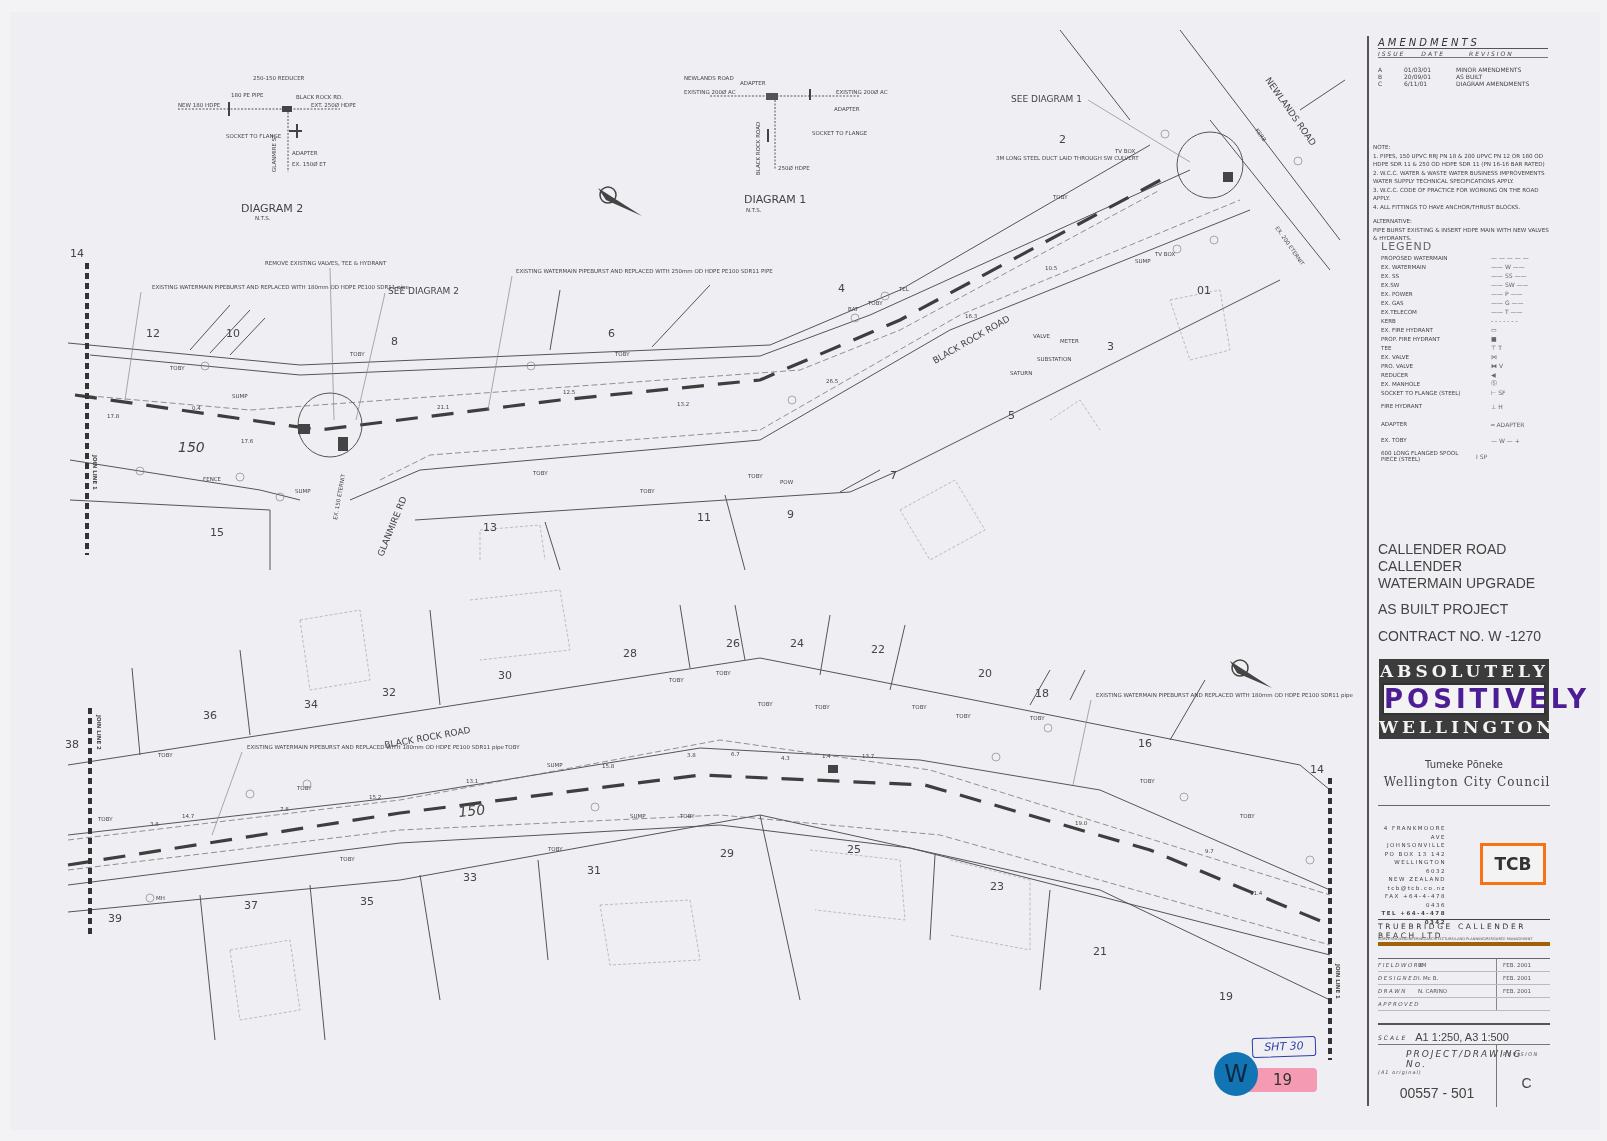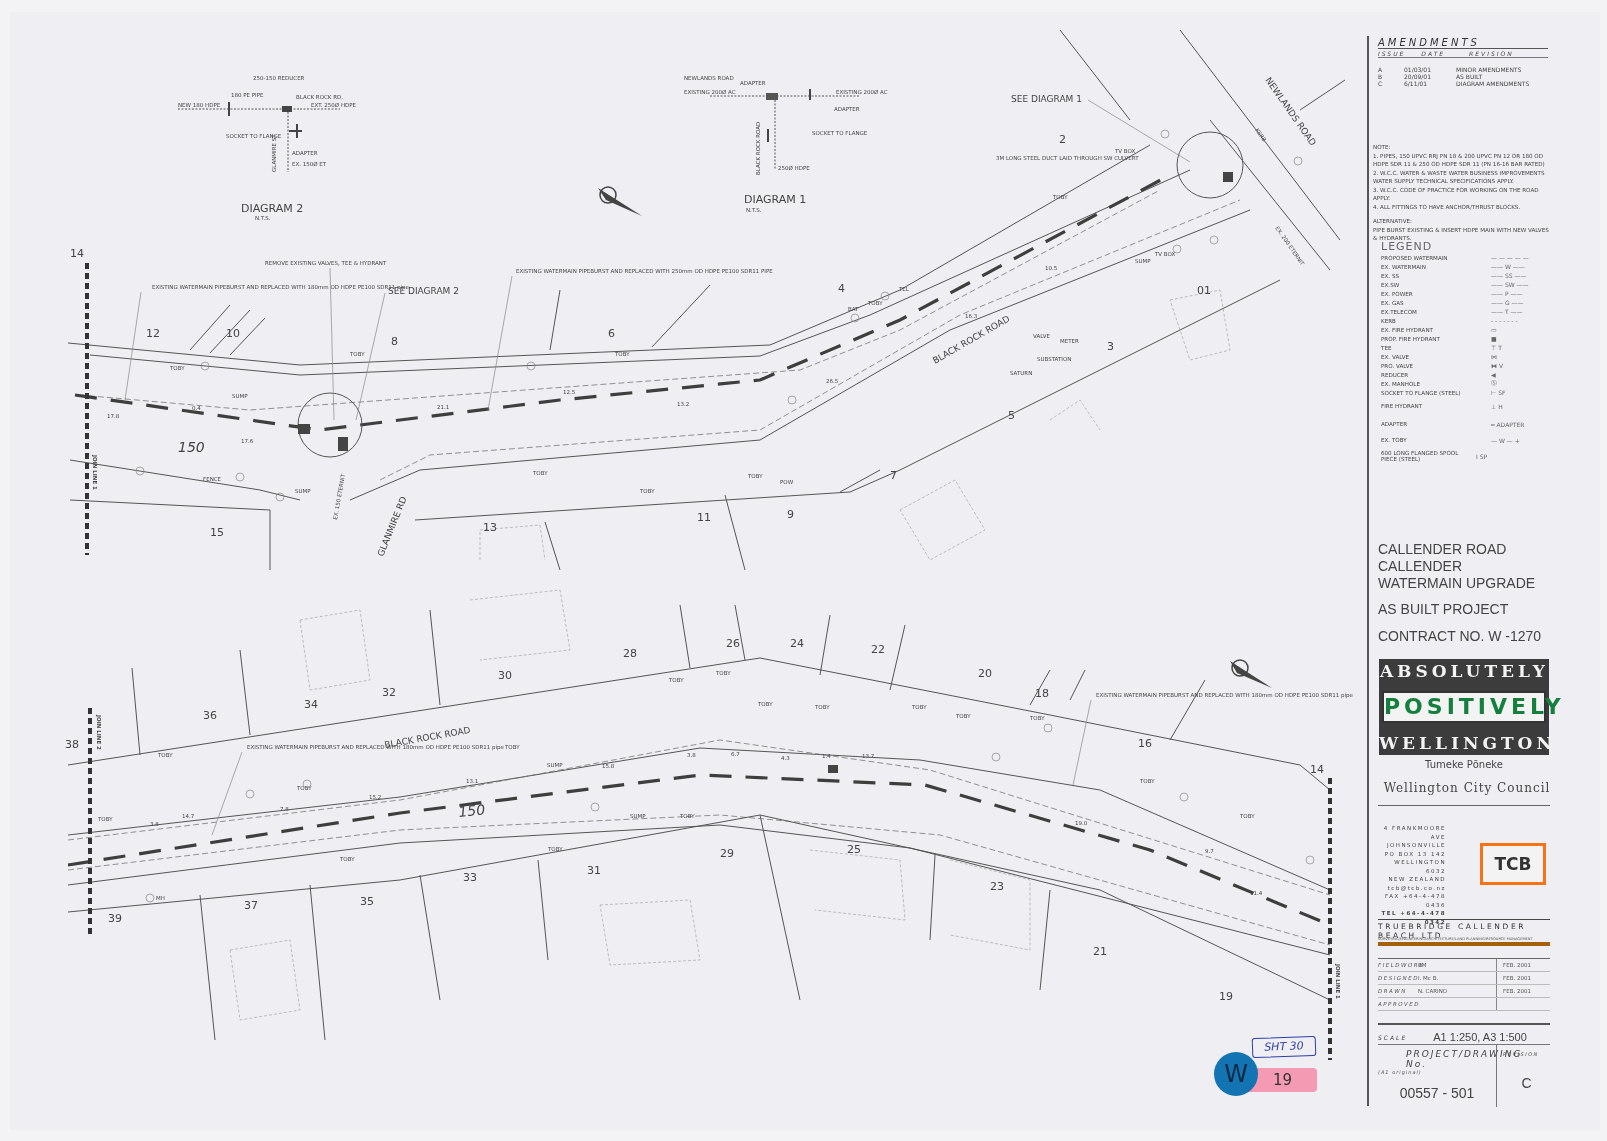--- a/index.html
+++ b/index.html
@@ -14,33 +14,33 @@
   .amend-row span:nth-child(1){width:12px}
   .amend-row span:nth-child(2){width:38px}
   .note{font-size:5.6px;color:#444;line-height:8.5px;width:180px;}
   .legend-title{font-size:11px;color:#666;letter-spacing:1px;}
   .leg-row{font-size:5.6px;color:#444;height:9px;display:flex;align-items:center;width:180px;}
   .leg-row .lbl{width:110px;}
   .leg-row .sym{flex:1;font-size:6px;color:#666;}
   .title-big{font-family:"Liberation Sans",sans-serif;font-size:14px;color:#444;line-height:17px;}
   .apw{background:#3c3c3c;color:#f3f3f3;width:170px;font-family:"DejaVu Serif",serif;font-weight:bold;text-align:right;}
   .apw .l1,.apw .l3{font-size:17px;letter-spacing:4px;line-height:24px;}
-  .apw .l2{background:#f3f3f3;color:#15803d;font-family:"DejaVu Sans",sans-serif;font-size:22px;letter-spacing:4px;line-height:28px;margin:8px 3px;border:2px solid #333;}
+  .apw .l2{background:#f3f3f3;color:#4c1d95;font-family:"DejaVu Sans",sans-serif;font-size:26px;letter-spacing:4px;line-height:28px;margin:0 3px;border:2px solid #333;}
   .tumeke{font-size:10px;color:#444;text-align:center;width:170px;}
   .wcc{font-family:"DejaVu Serif",serif;font-size:12px;color:#444;text-align:center;width:190px;letter-spacing:1px;}
   .addr{font-size:5.5px;letter-spacing:1.5px;color:#444;text-align:right;width:68px;line-height:8.5px;}
   .firm{font-size:7.5px;letter-spacing:2.6px;color:#333;border-top:1px solid #444;border-bottom:4px solid #a16207;width:172px;padding:2px 0;}
   .firm-sub{font-size:3.6px;color:#555;width:172px;}
   .sig-tbl{width:172px;border-top:1px solid #666;}
   .sig-row{display:flex;font-size:5.5px;color:#555;height:12px;align-items:center;border-bottom:1px solid #bbb;}
   .sig-row .k{width:40px;font-style:italic;letter-spacing:1.5px;}
   .sig-row .v{width:78px;}
   .sig-row .d{border-left:1px solid #888;padding-left:6px;height:12px;line-height:12px;}
   .scale{font-size:6px;letter-spacing:2px;font-style:italic;color:#444;display:flex;align-items:center;width:172px;border-top:2px solid #555;padding-top:6px;}
-  .scale .v{font-family:"Liberation Sans",sans-serif;font-size:11px;letter-spacing:0;font-style:normal;margin-left:26px;color:#444;}
+  .scale .v{font-family:"Liberation Sans",sans-serif;font-size:11px;letter-spacing:0;font-style:normal;margin-left:8px;color:#444;}
   .proj{width:172px;border-top:1px solid #777;display:flex;}
   .proj .a{width:118px;border-right:1px solid #777;padding-top:4px;}
   .proj .a .h{font-size:9px;letter-spacing:2px;font-style:italic;color:#444;margin-left:28px;}
   .proj .a .s{font-size:5px;font-style:italic;color:#555;letter-spacing:1px;}
   .proj .a .n{font-family:"Liberation Sans",sans-serif;font-size:14px;color:#444;text-align:center;margin-top:10px;}
   .proj .b{flex:1;padding:6px 0 0 6px;}
   .proj .b .h{font-size:5px;font-style:italic;letter-spacing:1.5px;color:#555;}
   .proj .b .n{font-family:"Liberation Sans",sans-serif;font-size:14px;color:#444;margin-top:18px;text-align:center;}
   .stamp-sht{position:absolute;left:1252px;top:1037px;width:62px;height:18px;border:1.5px solid #2d3fa8;border-radius:3px;color:#2d3fa8;font-size:11px;font-style:italic;text-align:center;line-height:18px;transform:rotate(-2deg);}
   .stamp-pink{position:absolute;left:1245px;top:1068px;width:72px;height:24px;background:#f49ab3;border-radius:4px;color:#333;font-size:15px;line-height:24px;text-indent:28px;}
@@ -472,21 +472,21 @@
   <div class="title-big" style="margin-top:9px">AS BUILT PROJECT</div>
   <div class="title-big" style="margin-top:10px">CONTRACT NO. W -1270</div>
 </div>
 
 <div class="abs apw" style="left:1379px;top:659px;">
   <div class="l1">ABSOLUTELY</div>
   <div class="l2">POSITIVELY</div>
   <div class="l3">WELLINGTON</div>
 </div>
 <div class="abs tumeke" style="left:1379px;top:759px;">Tumeke Pōneke</div>
-<div class="abs wcc" style="left:1372px;top:775px;margin-top:6px;">Wellington City Council</div>
+<div class="abs wcc" style="left:1372px;top:775px;">Wellington City Council</div>
 <div class="abs" style="left:1378px;top:805px;width:172px;border-top:1px solid #666;"></div>
 
 <div class="abs addr" style="left:1378px;top:824px;">
   <div>4 FRANKMOORE AVE</div>
   <div>JOHNSONVILLE</div>
   <div>PO BOX 13 142</div>
   <div>WELLINGTON 6032</div>
   <div>NEW ZEALAND</div>
   <div>tcb@tcb.co.nz</div>
   <div>FAX +64-4-478 0436</div>

